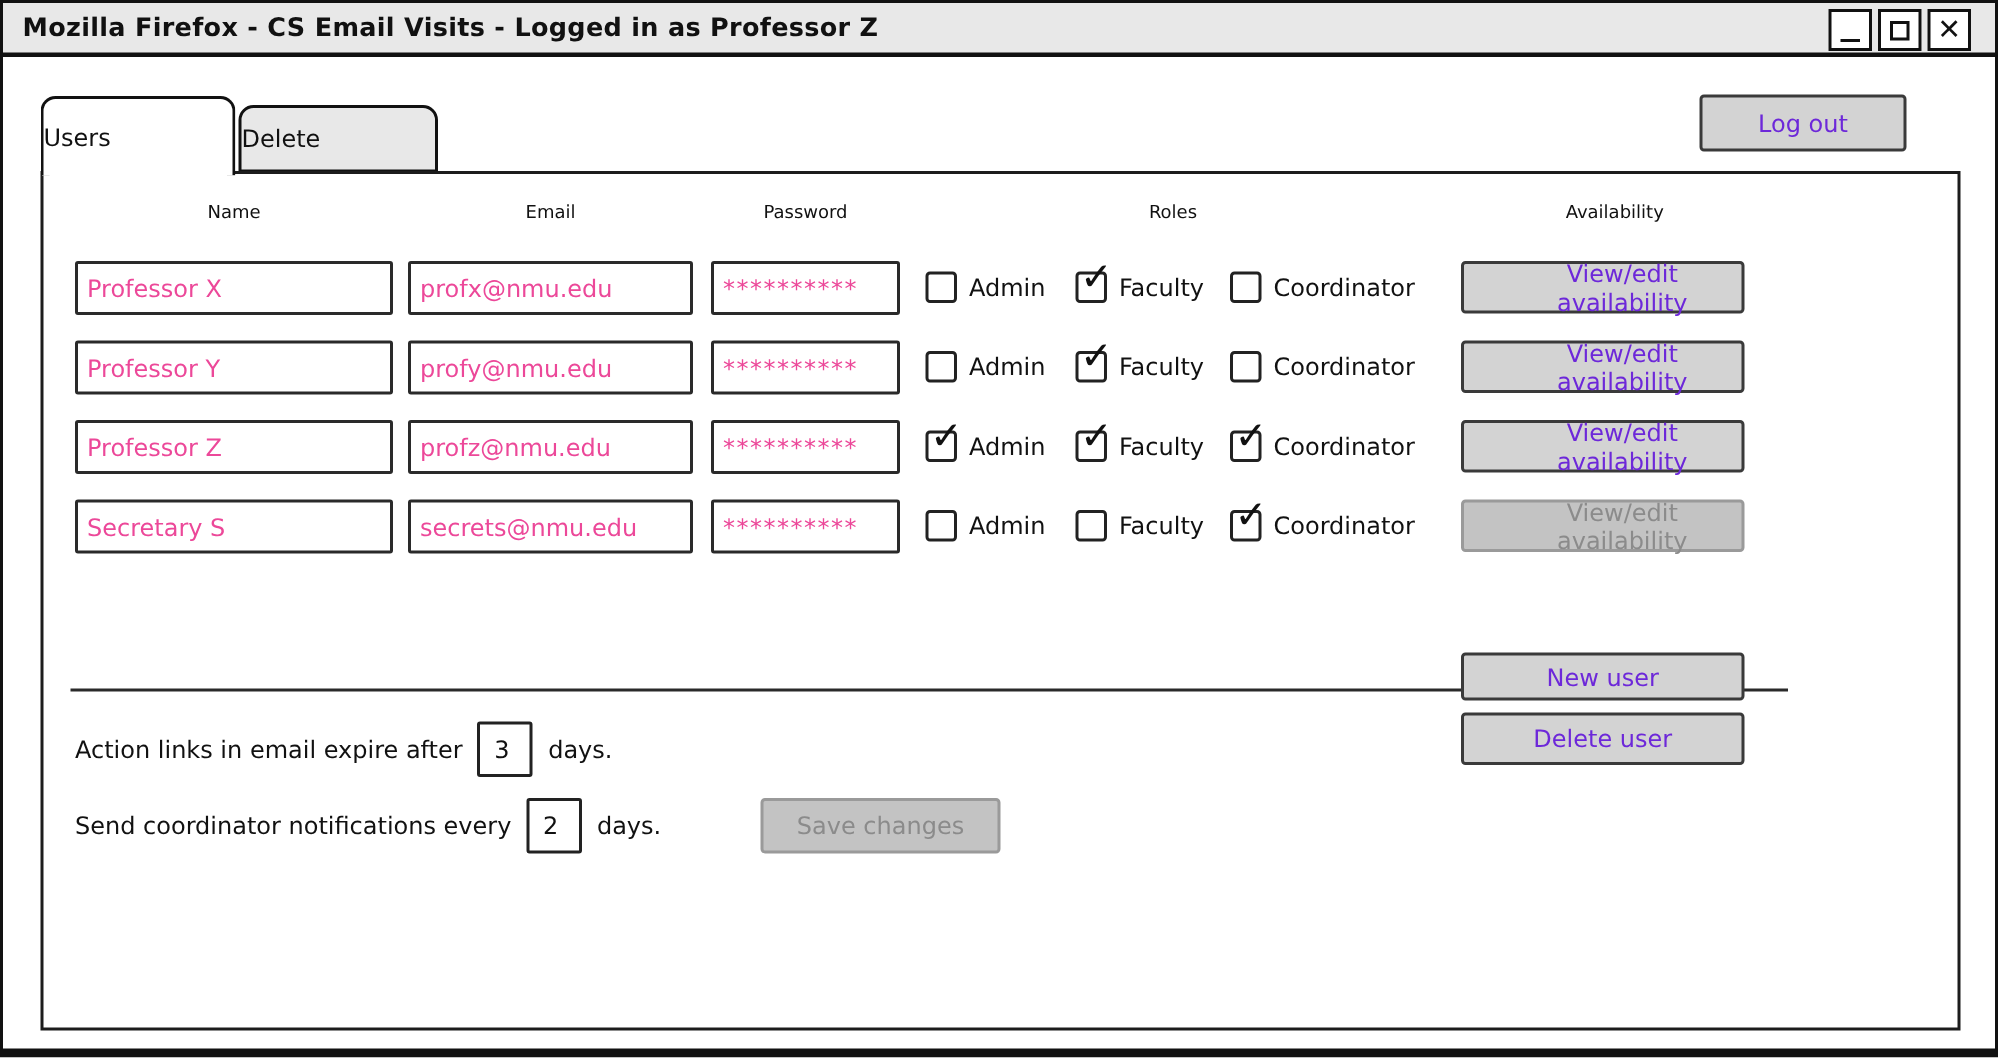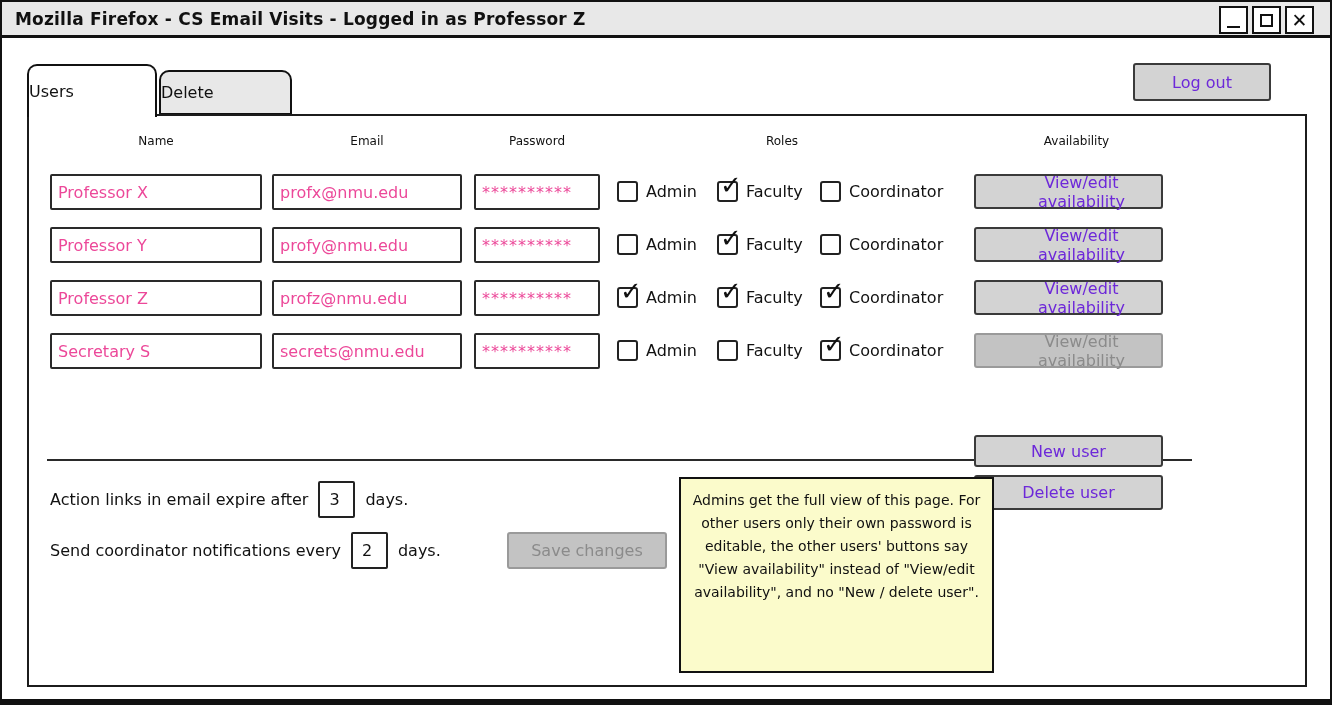--- a/index.html
+++ b/index.html
@@ -211,16 +211,15 @@
       <span>days.</span>
     </div>
     <div class="setting-line setting-2">
       <span>Send coordinator notifications every</span>
       <input class="num-input" value="2" style="">
       <span>days.</span>
     </div>
 
     <button class="btn save-btn disabled" disabled="">Save changes</button>
 
-    <div class="note">Admins get the full view of this page. For other users only their own password is editable, the other users' buttons say "View availability" instead of "View/edit availability", and no "New / delete user".</div>
   </div>
 
 </div>
 
 </body></html>

